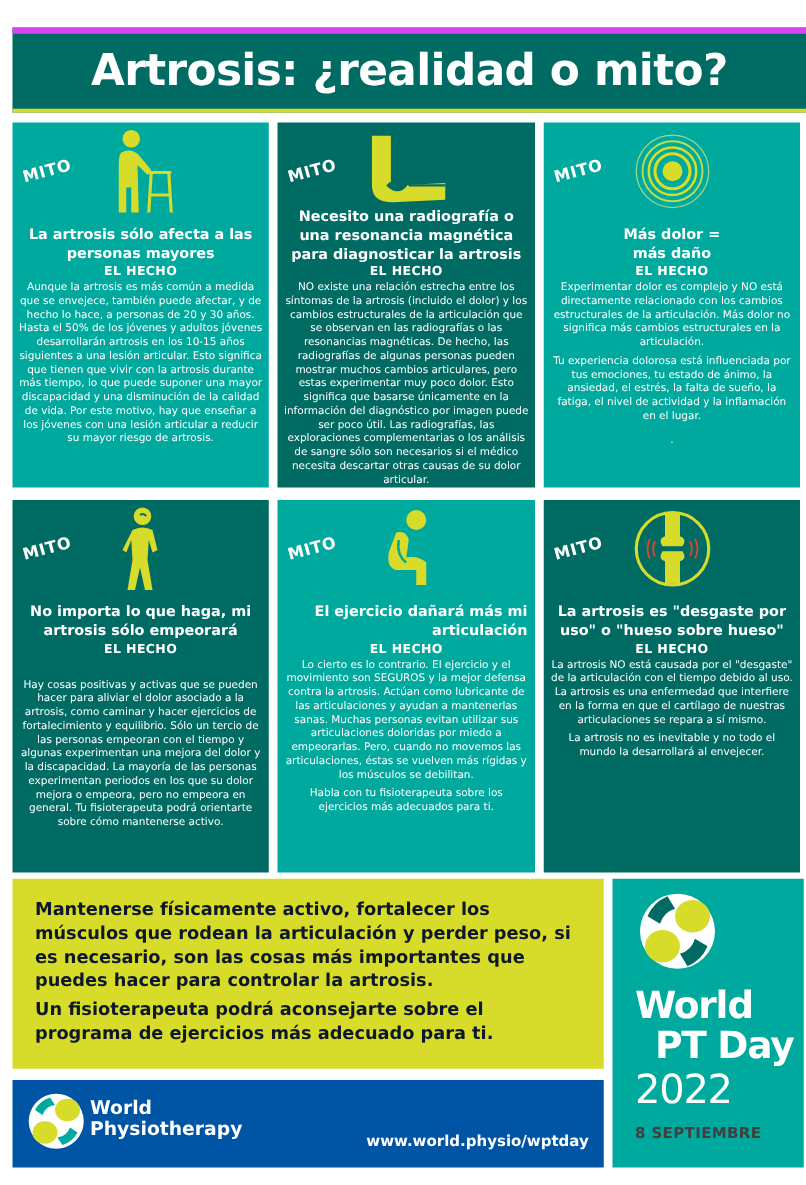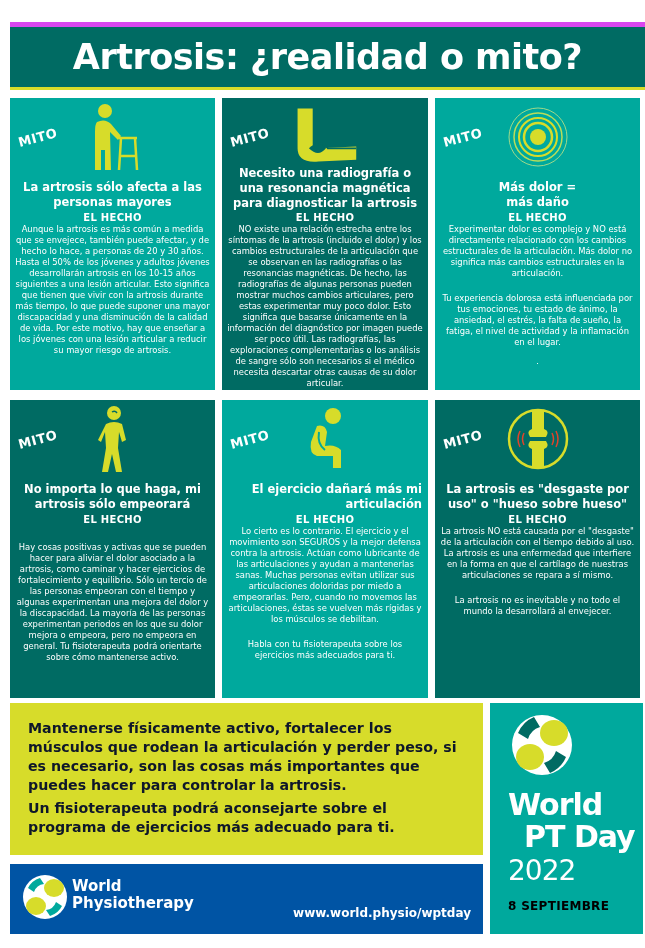--- a/index.html
+++ b/index.html
@@ -39,21 +39,21 @@
     font-size: 11.5px; font-weight: bold; line-height: 15px;
   }
   .fact-head {
     position: absolute; left: 6px; right: 6px;
     font-size: 10px; font-weight: bold; line-height: 12px; letter-spacing: 0.3px;
   }
   .fact-body {
     position: absolute; left: 5px; right: 5px;
     font-size: 8.4px; line-height: 11px;
   }
-  .fact-body p + p { margin-top: 14px; }
+  .fact-body p + p { margin-top: 4px; }
 
   .tip-box {
     position: absolute; left: 10px; top: 703px; width: 473px; height: 152px;
     background: #d7dc2a; padding: 16px 18px 0 18px;
     color: #0f172a; font-weight: bold;
   }
   .tip-box p { font-size: 14.2px; line-height: 19px; }
   .tip-box p + p { margin-top: 4px; }
 
   .footer {
@@ -68,22 +68,22 @@
   }
   .footer .logo { position: absolute; left: 12px; top: 10px; width: 46px; height: 46px; }
 
   .ptday {
     position: absolute; left: 490px; top: 703px; width: 153px; height: 231px;
     background: #00a99d; color: #ffffff;
   }
   .ptday .logo { position: absolute; left: 20px; top: 10px; width: 64px; height: 64px; }
   .ptday .world { position: absolute; left: 18px; top: 86px; font-size: 30px; font-weight: bold; line-height: 32px; letter-spacing: -1px; }
   .ptday .pt { position: absolute; left: 18px; top: 118px; font-size: 30px; font-weight: bold; line-height: 32px; letter-spacing: -1px; margin-left: 16px; }
-  .ptday .year { position: absolute; left: 18px; top: 150px; font-size: 28px; font-weight: normal; line-height: 36px; letter-spacing: -1px; }
-  .ptday .date { position: absolute; left: 18px; top: 196px; font-size: 12px; font-weight: bold; color: #000000; letter-spacing: 0.3px; }
+  .ptday .year { position: absolute; left: 18px; top: 150px; font-size: 32px; font-weight: normal; line-height: 36px; letter-spacing: -1px; }
+  .ptday .date { position: absolute; left: 18px; top: 196px; font-size: 12px; font-weight: bold; color: #404040; letter-spacing: 0.3px; }
 </style>
 </head>
 <body>
 
 <div class="title-bar">
   <h1>Artrosis: ¿realidad o mito?</h1>
 </div>
 
 <div class="card light" style="left:10px; top:98px; width:205px; height:292px;">
   <div class="mito">MITO</div>

